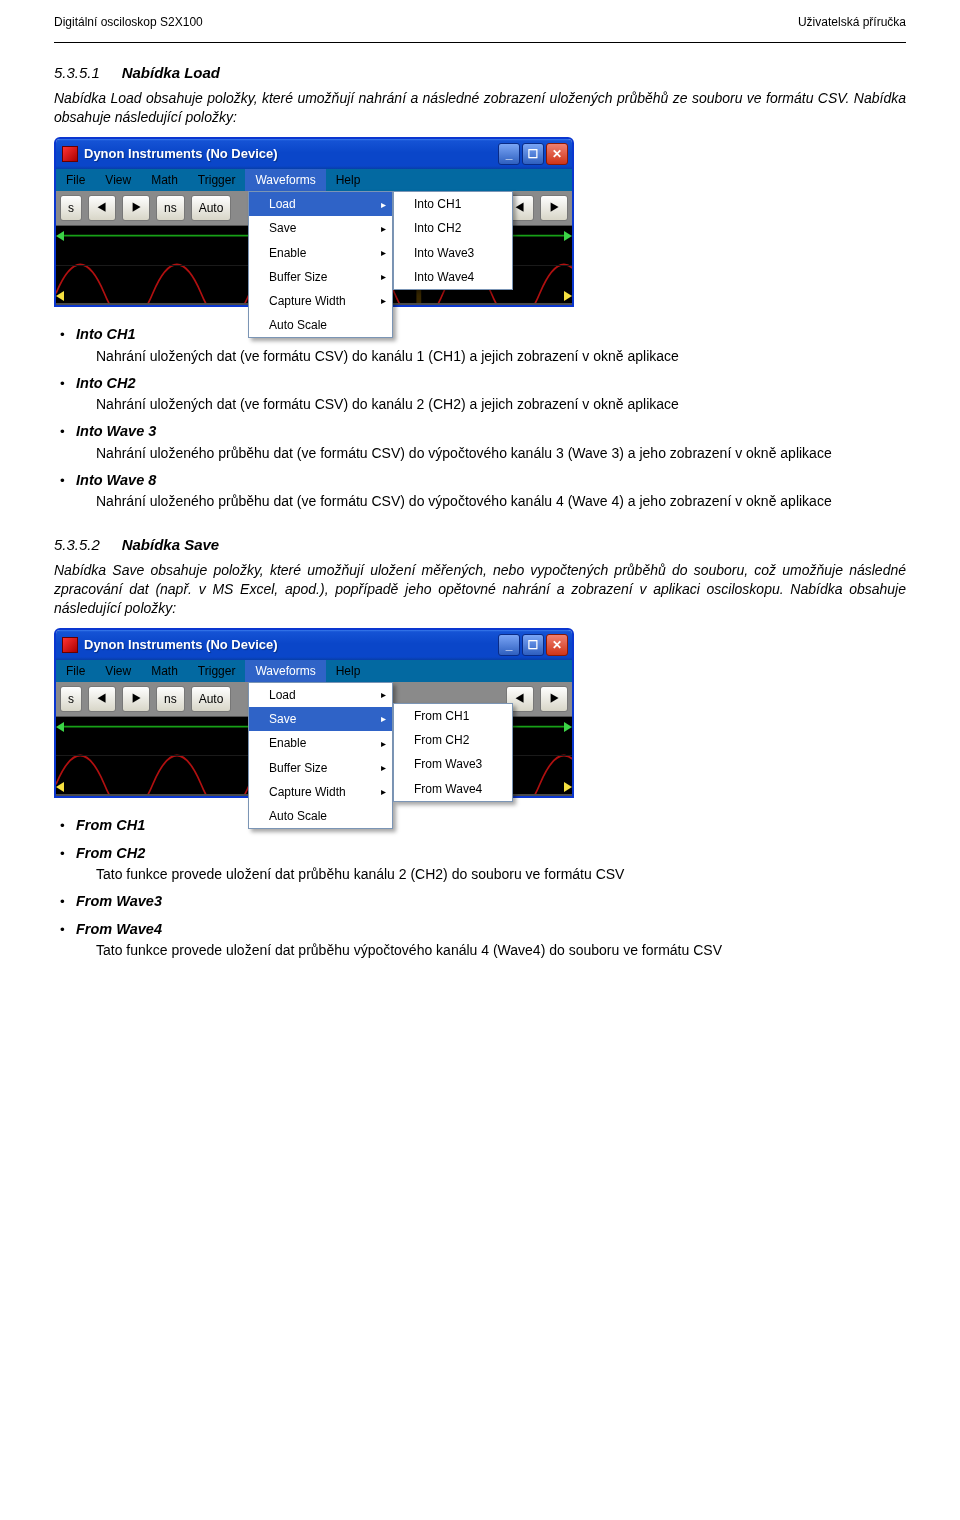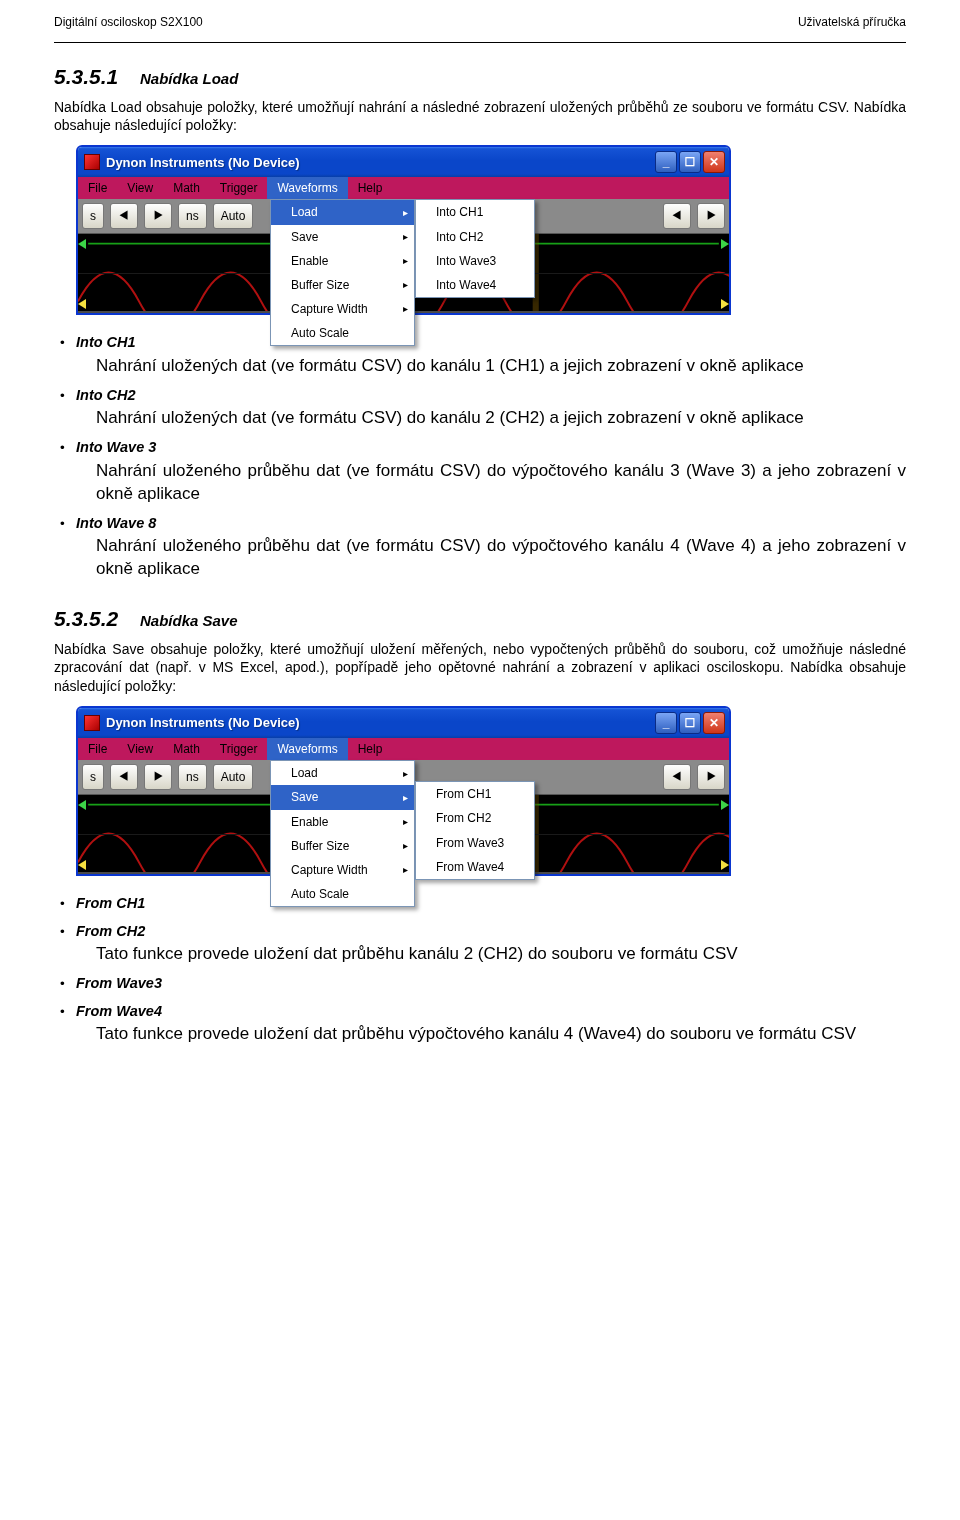--- a/index.html
+++ b/index.html
@@ -20,33 +20,34 @@
     font-size: 12px;
     border-bottom: 1px solid #000;
     padding-bottom: 12px;
     margin-bottom: 20px;
   }
   .section-head {
     margin: 4px 0 6px 0;
   }
   .section-head .num {
     font-style: italic;
-    font-weight: bold;
-    font-size: 21px;
+    font-weight: normal;
+    font-size: 15px;
   }
   .section-head .title {
     font-style: italic;
     font-weight: bold;
     font-size: 15px;
     margin-left: 18px;
   }
   .para {
     font-size: 14px;
     margin-bottom: 10px;
     text-align: justify;
+    font-style: italic;
   }
   .bullets {
     list-style: none;
     margin: 12px 0 24px 0;
   }
   .bullets > li {
     margin-bottom: 8px;
   }
   .bullets .bhead {
     display: flex;
@@ -59,35 +60,34 @@
     text-align: left;
     padding-left: 6px;
   }
   .bullets .bname {
     font-style: italic;
     font-weight: bold;
     font-size: 14.5px;
   }
   .bullets .bdesc {
     padding-left: 42px;
-    font-size: 17px;
+    font-size: 14px;
     text-align: justify;
   }
   .screenshot-wrap {
     margin: 6px 0 18px 0;
   }
   
   .sshot {
-    width: 655px;
+    width: 520px;
     border: 2px solid #0a36d0;
     border-radius: 6px 6px 0 0;
     background: #ece9d8;
     font-size: 12px;
     position: relative;
-    margin-left: 22px;
   }
   .titlebar {
     height: 30px;
     background: linear-gradient(to bottom,#3a7bec 0,#1553d5 6%,#0a46c9 45%,#0a46c9 90%,#073ea8 100%);
     display: flex;
     align-items: center;
     padding: 0 4px 0 6px;
     color: #fff;
     border-radius: 4px 4px 0 0;
   }
@@ -112,21 +112,21 @@
     color: #fff;
     display: flex; align-items:center; justify-content:center;
     font-weight: bold;
     font-size: 12px;
   }
   .winbtn.close {
     background: linear-gradient(to bottom,#f08070,#cf3519);
     border-color: #8a1805;
   }
   .menubar {
-    background: #be185d;
+    background: #0369a1;
     display: flex;
     height: 22px;
   }
   .menubar .mitem {
     padding: 3px 10px;
     font-size: 12px;
     cursor: default;
   }
   .menubar .mitem.open {
     background: #2f63c7;

